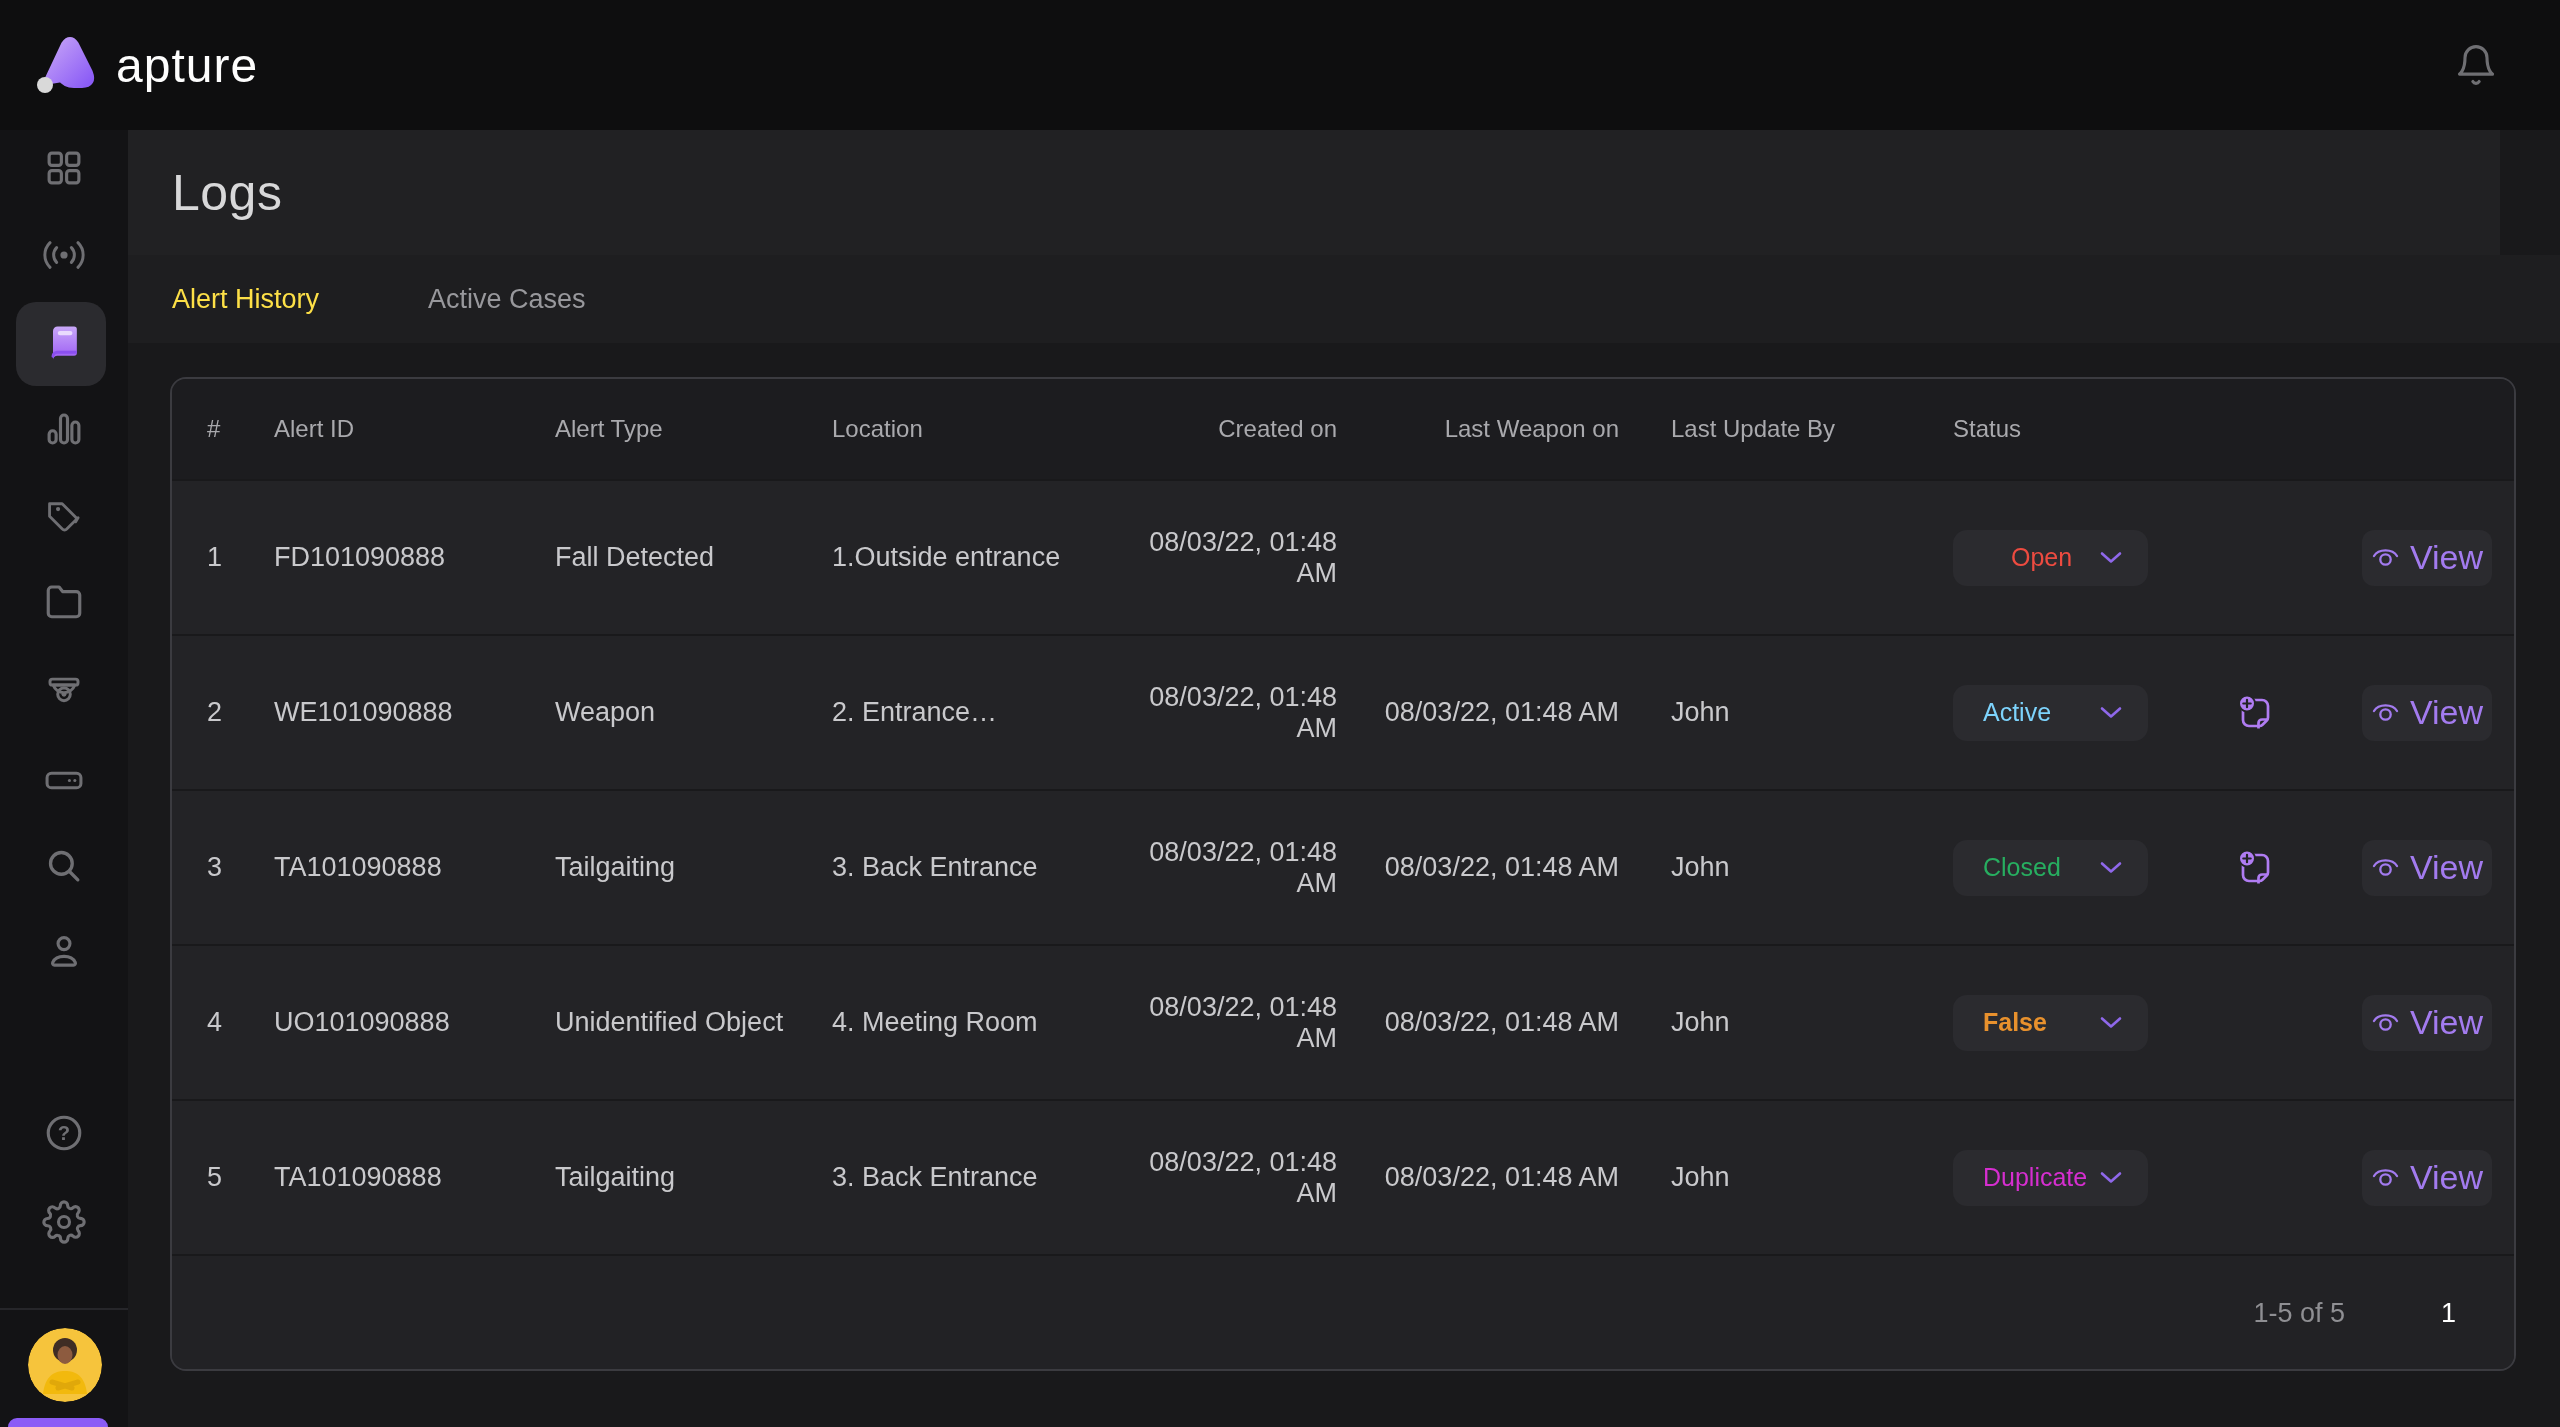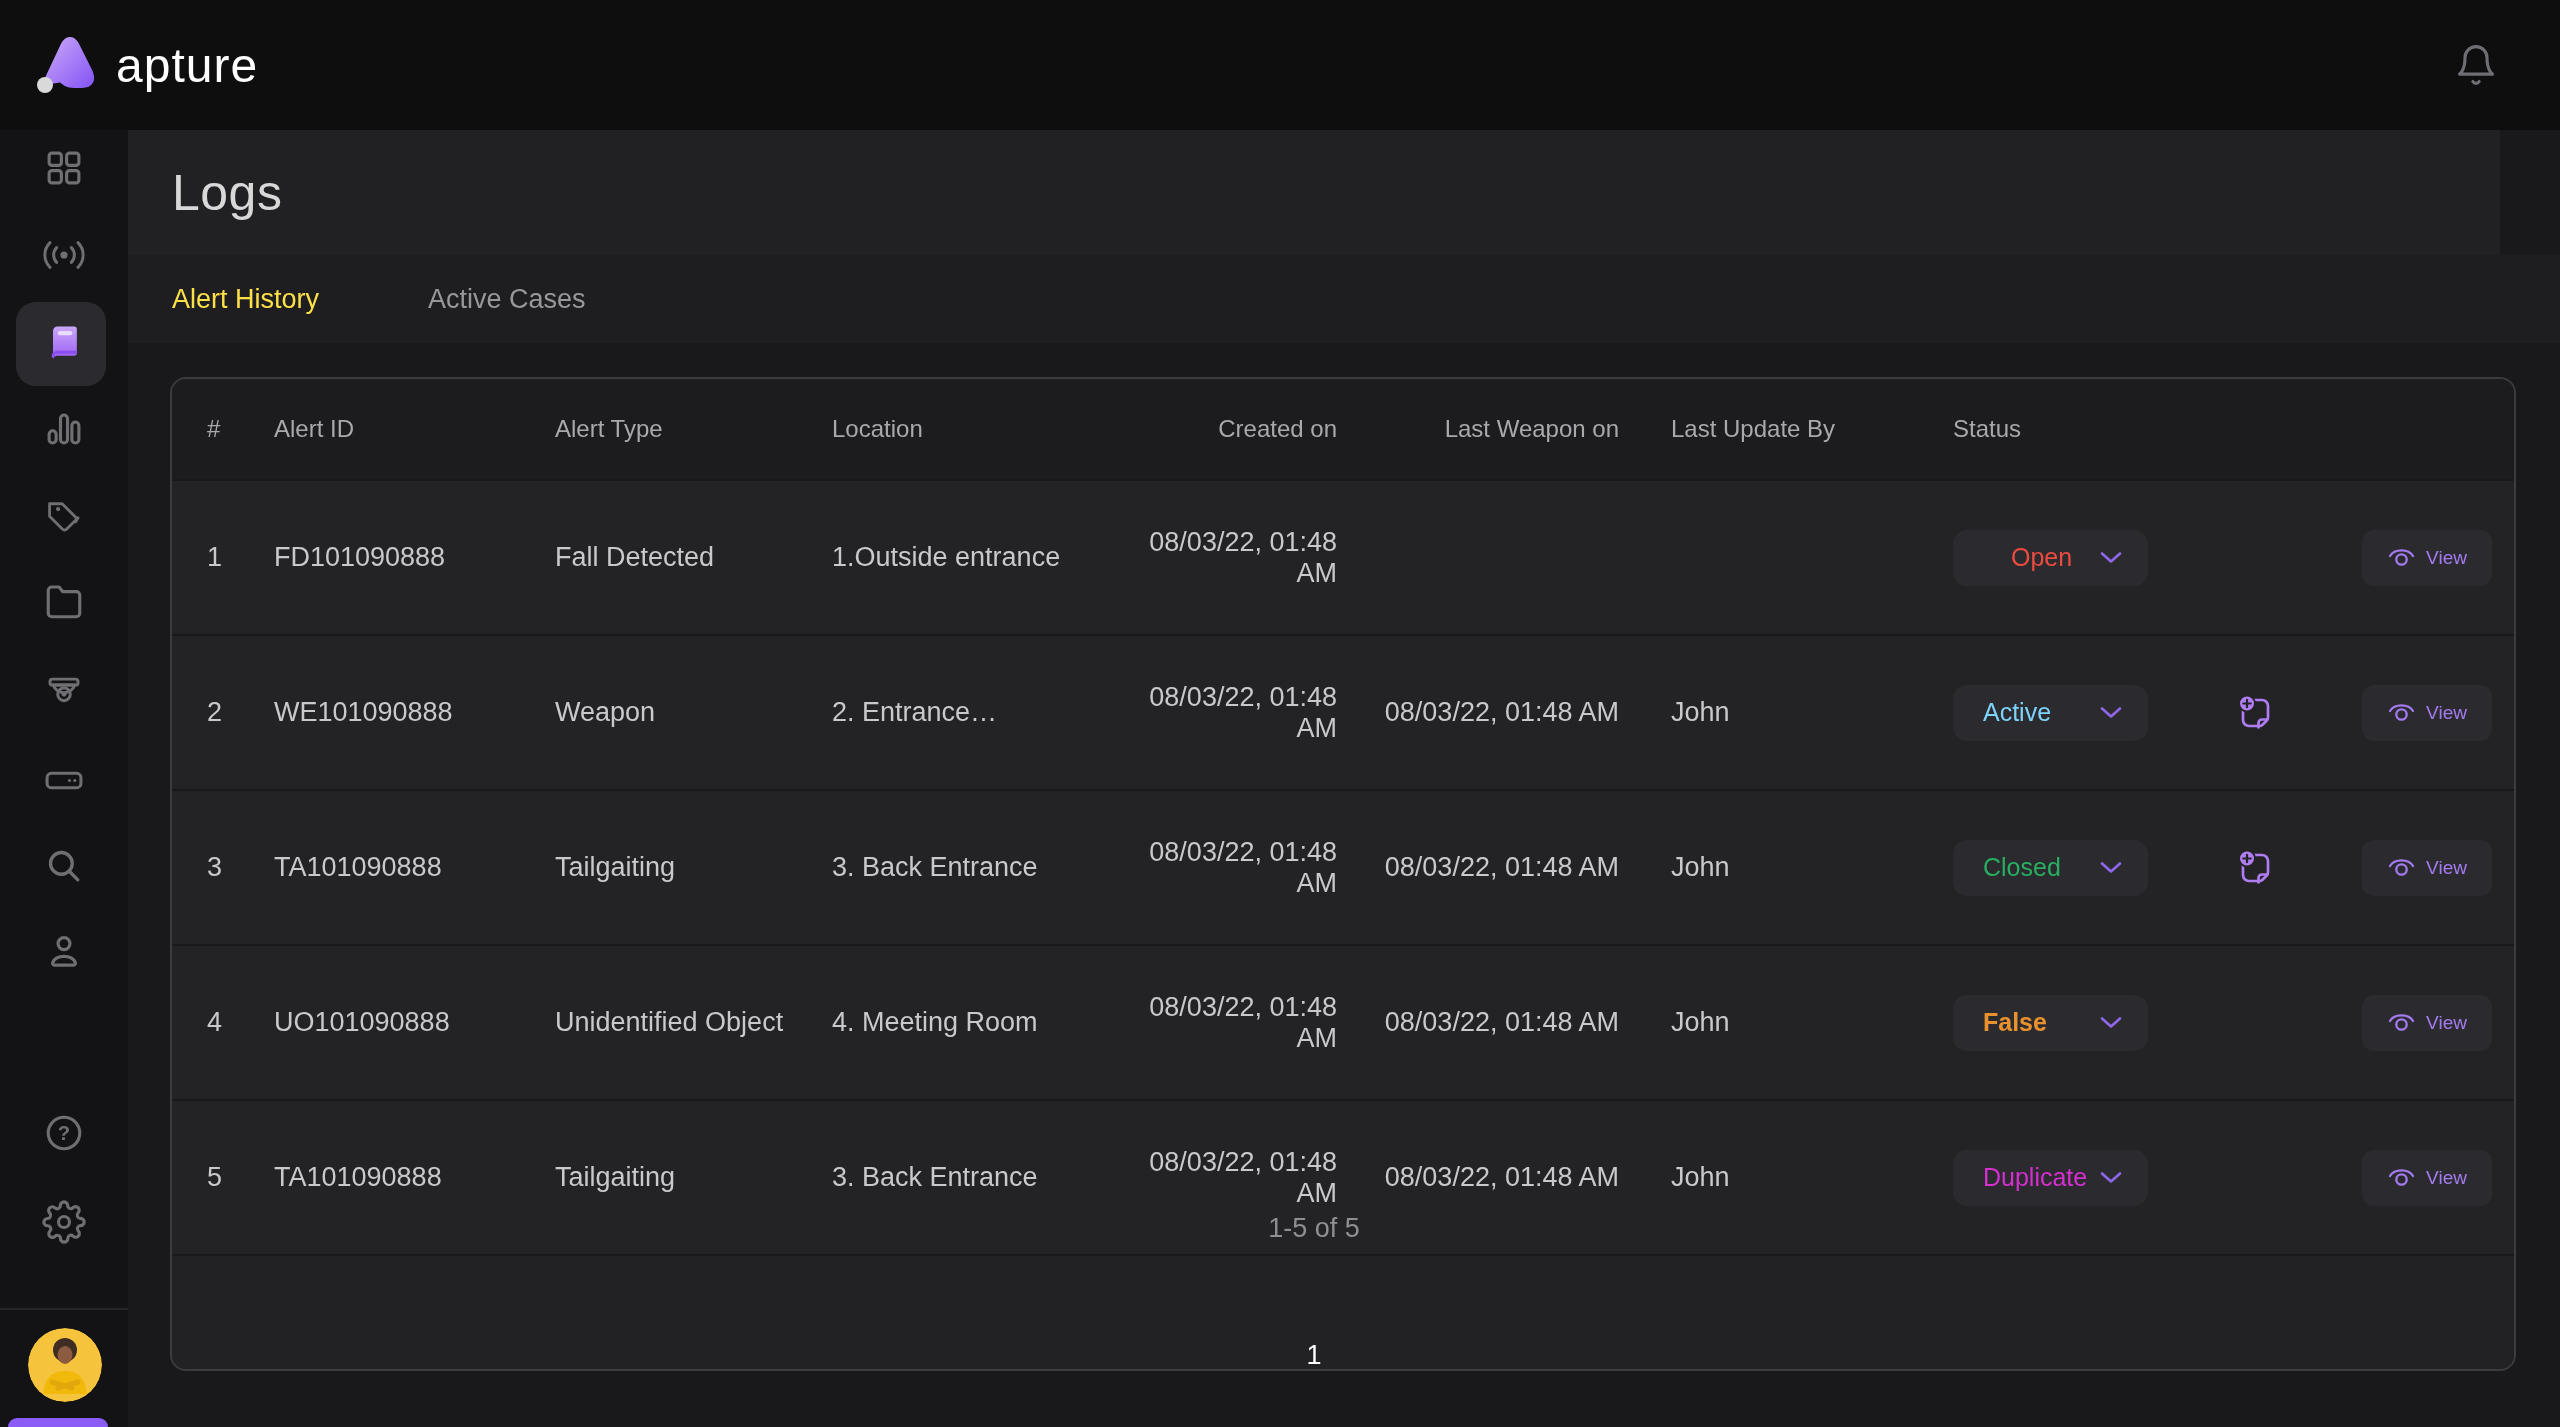--- a/index.html
+++ b/index.html
@@ -46,24 +46,24 @@
   .cell-end { display:flex; justify-content:flex-end; }
 
   .status-pill { width:195px; height:56px; background:#2b2b2f; border-radius:14px; cursor:pointer;
                  display:flex; align-items:center; justify-content:space-between; padding:0 26px 0 30px; border:none; }
   .status-label { font-size:25px; font-weight:500; font-family:inherit; }
 
   .case-btn { background:none; border:none; cursor:pointer; display:flex; align-items:center; justify-content:center; }
 
   .view-btn { width:130px; height:56px; background:#2b2b2f; border-radius:12px; border:none; cursor:pointer;
               display:flex; align-items:center; justify-content:center; gap:10px; }
-  .view-label { color:#a37bef; font-size:19px; font-weight:500; font-family:inherit; }
+  .view-label { color:#a37bef; font-size:34px; font-weight:500; font-family:inherit; }
 
   .tfoot { height:117px; border-top:2px solid #19191b; background:#222225;
-           display:flex; align-items:center; justify-content:flex-end; gap:96px; padding-right:58px;flex-direction:column; }
+           display:flex; align-items:center; justify-content:flex-end; gap:96px; padding-right:58px; }
   .page-range { color:#8f8f93; font-size:27px; }
   .page-num { color:#ffffff; font-size:27px; font-weight:500; cursor:pointer; }
 </style>
 </head>
 <body>
 
 <header class="topbar">
   <div class="brand">
     <svg width="62" height="64" viewBox="0 0 62 64">
       <defs>

